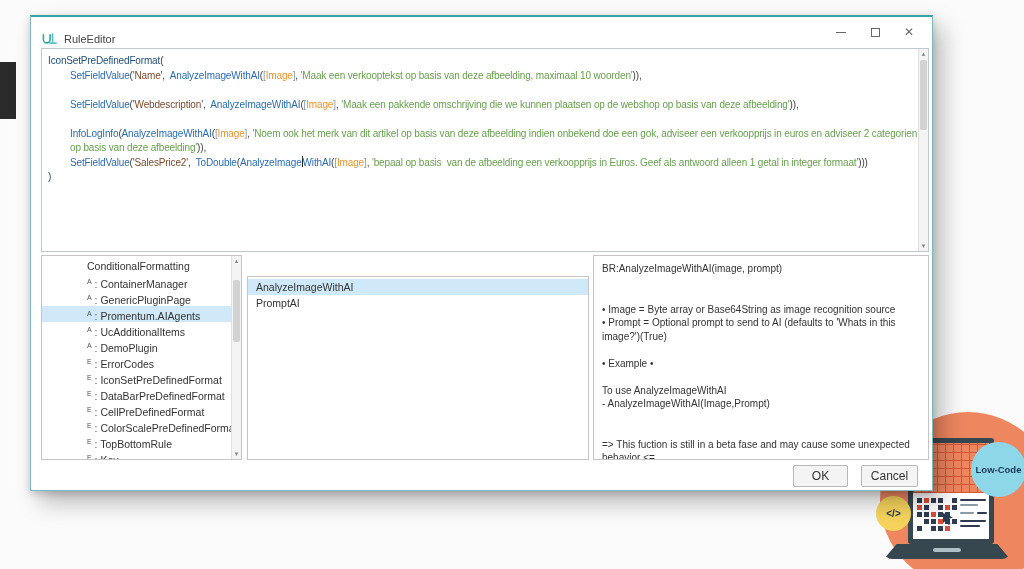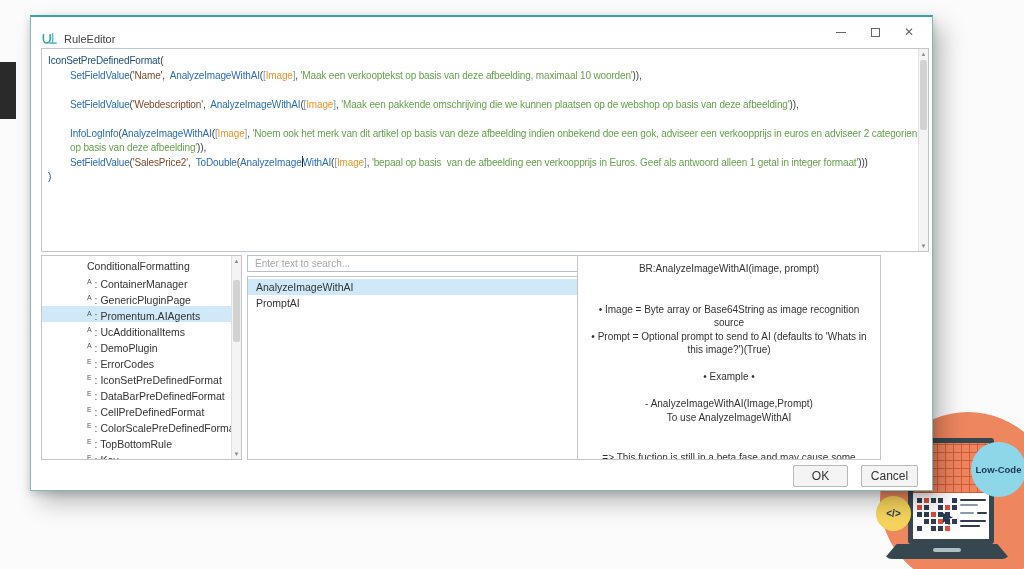--- a/index.html
+++ b/index.html
@@ -61,21 +61,21 @@
   .vscroll .arr { position:absolute; left:0; width:100%; text-align:center; font-size:6px; color:#8a8a8a; line-height:10px; }
   .vscroll .arr.up { top:0; }
   .vscroll .arr.dn { bottom:0; }
   .vscroll .thumb { position:absolute; left:1px; width:7px; background:#d2d2d2; border-radius:2px; }
 
   
   .panels { position:absolute; left:10px; top:238px; width:888px; height:205px; }
   .panel { position:absolute; top:0; height:205px; border:1px solid #c5c5c5; background:#fff; overflow:hidden; }
   .panel.left { left:0; width:201px; }
   .panel.mid { left:206px; width:342px; border:none; }
-  .panel.right { left:536px; width:304px;text-align:center; }
+  .panel.right { left:552px; width:336px; }
 
   .cat-rows { position:absolute; left:0; top:0; right:10px; bottom:0; padding-top:2px; }
   .list-row { height:16px; line-height:16px; font-size:10.5px; color:#333; padding-left:45px; white-space:nowrap; }
   .list-row.selected { background:#cfe9f8; }
   .pfx { font-size:7px; vertical-align:4px; color:#555; }
   .pfxsep { color:#555; }
 
   .search { position:absolute; left:0; top:0; width:342px; height:17px; border:1px solid #b5bfc6; font-size:10px; color:#333;
      padding:0 7px; font-family:"Liberation Sans", sans-serif; outline:none; }
   .search::placeholder { color:#a8a8a8; }
@@ -218,39 +218,38 @@
             <div class="list-row"><span class="pfx">E</span><span class="pfxsep"> : </span><span>Key</span></div>
           </div>
         <div class="vscroll">
           <span class="arr up">▲</span>
           <div class="thumb" style="top:24px; height:62px;"></div>
           <span class="arr dn">▼</span>
         </div>
       </div>
 
       <div class="panel mid">
-        <input class="search" type="text" placeholder="Enter text to search..." style="">
         <div class="listbox">
             <div class="fn-row selected">AnalyzeImageWithAI</div>
             <div class="fn-row">PromptAI</div>
           </div>
       </div>
 
       <div class="panel right">
         <div class="docs">
             <div class="doc-line">BR:AnalyzeImageWithAI(image, prompt)</div>
             <div class="doc-line">&nbsp;</div>
             <div class="doc-line">&nbsp;</div>
             <div class="doc-line">• Image = Byte array or Base64String as image recognition source</div>
             <div class="doc-line">• Prompt = Optional prompt to send to AI (defaults to 'Whats in this image?')(True)</div>
             <div class="doc-line">&nbsp;</div>
             <div class="doc-line">• Example •</div>
             <div class="doc-line">&nbsp;</div>
+            <div class="doc-line">To use AnalyzeImageWithAI</div>
             <div class="doc-line">- AnalyzeImageWithAI(Image,Prompt)</div>
-            <div class="doc-line">To use AnalyzeImageWithAI</div>
             <div class="doc-line">&nbsp;</div>
             <div class="doc-line">&nbsp;</div>
             <div class="doc-line">=&gt; This fuction is still in a beta fase and may cause some unexpected behavior &lt;=</div>
           </div>
       </div>
 
     </div>
 
     <div class="btnrow">
       <button class="btn ok">OK</button>

